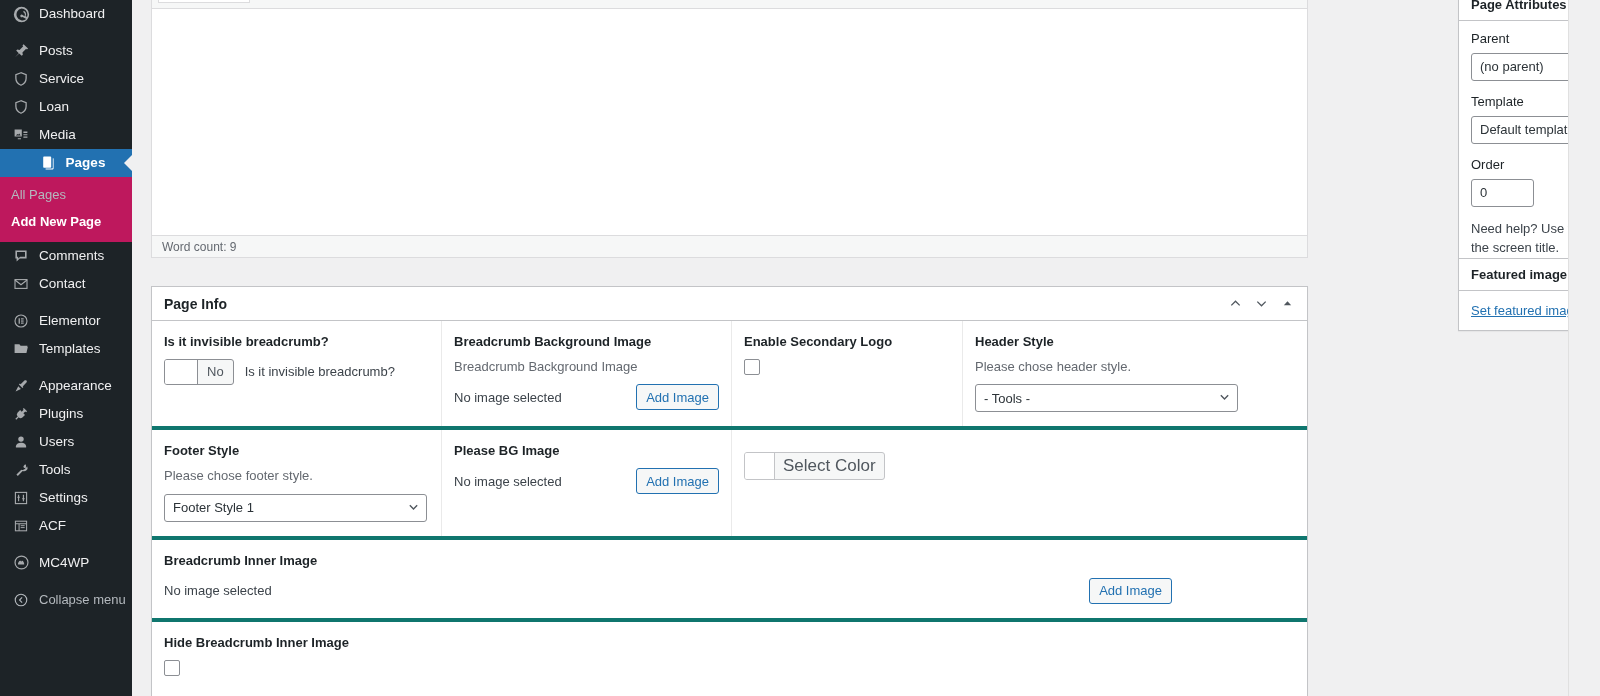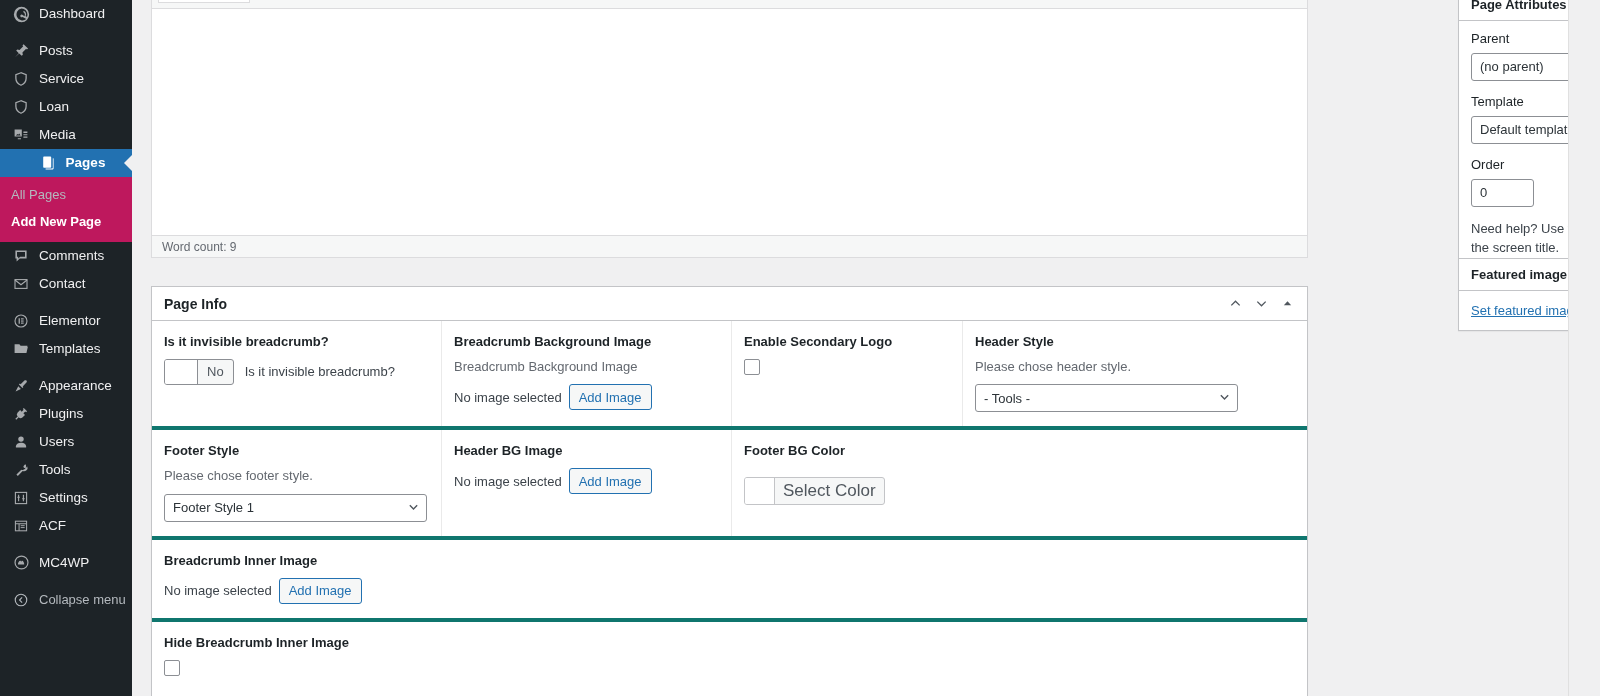--- a/index.html
+++ b/index.html
@@ -222,21 +222,21 @@
   }
   .tf-text {
     display: inline-flex; align-items: center;
     padding: 0 9px;
     font-size: 13px;
     color: #50575e;
   }
   .tf-msg { font-size: 13px; color: #3c434a; }
 
   
-  .img-field { display: flex; align-items: center; gap: 0; }
+  .img-field { display: flex; align-items: center; gap: 0; justify-content: space-between; }
   .img-none {
     font-size: 13px;
     color: #3c434a;
     margin-right: 7px;
   }
   .btn {
     display: inline-flex; align-items: center; justify-content: center;
     height: 26px;
     padding: 0 9px;
     font-size: 13px;
@@ -693,29 +693,28 @@
           <span>Footer Style 1</span>
           <span class="caret">
             <svg width="11" height="11" viewBox="0 0 12 12" fill="none" stroke="currentColor" stroke-width="1.5">
                 <path d="M2 4.2L6 8.2l4-4"></path>
               </svg>
           </span>
         </div>
       </div>
 
       <div class="acf-field w-r2c2">
-        <div class="acf-label">Header BG Image</div>
+        <div class="acf-label">Please BG Image</div>
         <div class="img-field" style="margin-top:9px;">
           <span class="img-none">No image selected</span>
           <span class="btn">Add Image</span>
         </div>
       </div>
 
       <div class="acf-field w-r2c3">
-        <div class="acf-label">Footer BG Color</div>
         <span class="color-wrap" style="margin-top:9px;">
           <span class="color-swatch"></span>
           <span class="color-label">Select Color</span>
         </span>
       </div>
     </div>
 
     <div class="acf-row">
       <div class="acf-field w-full">
         <div class="acf-label">Breadcrumb Inner Image</div>

